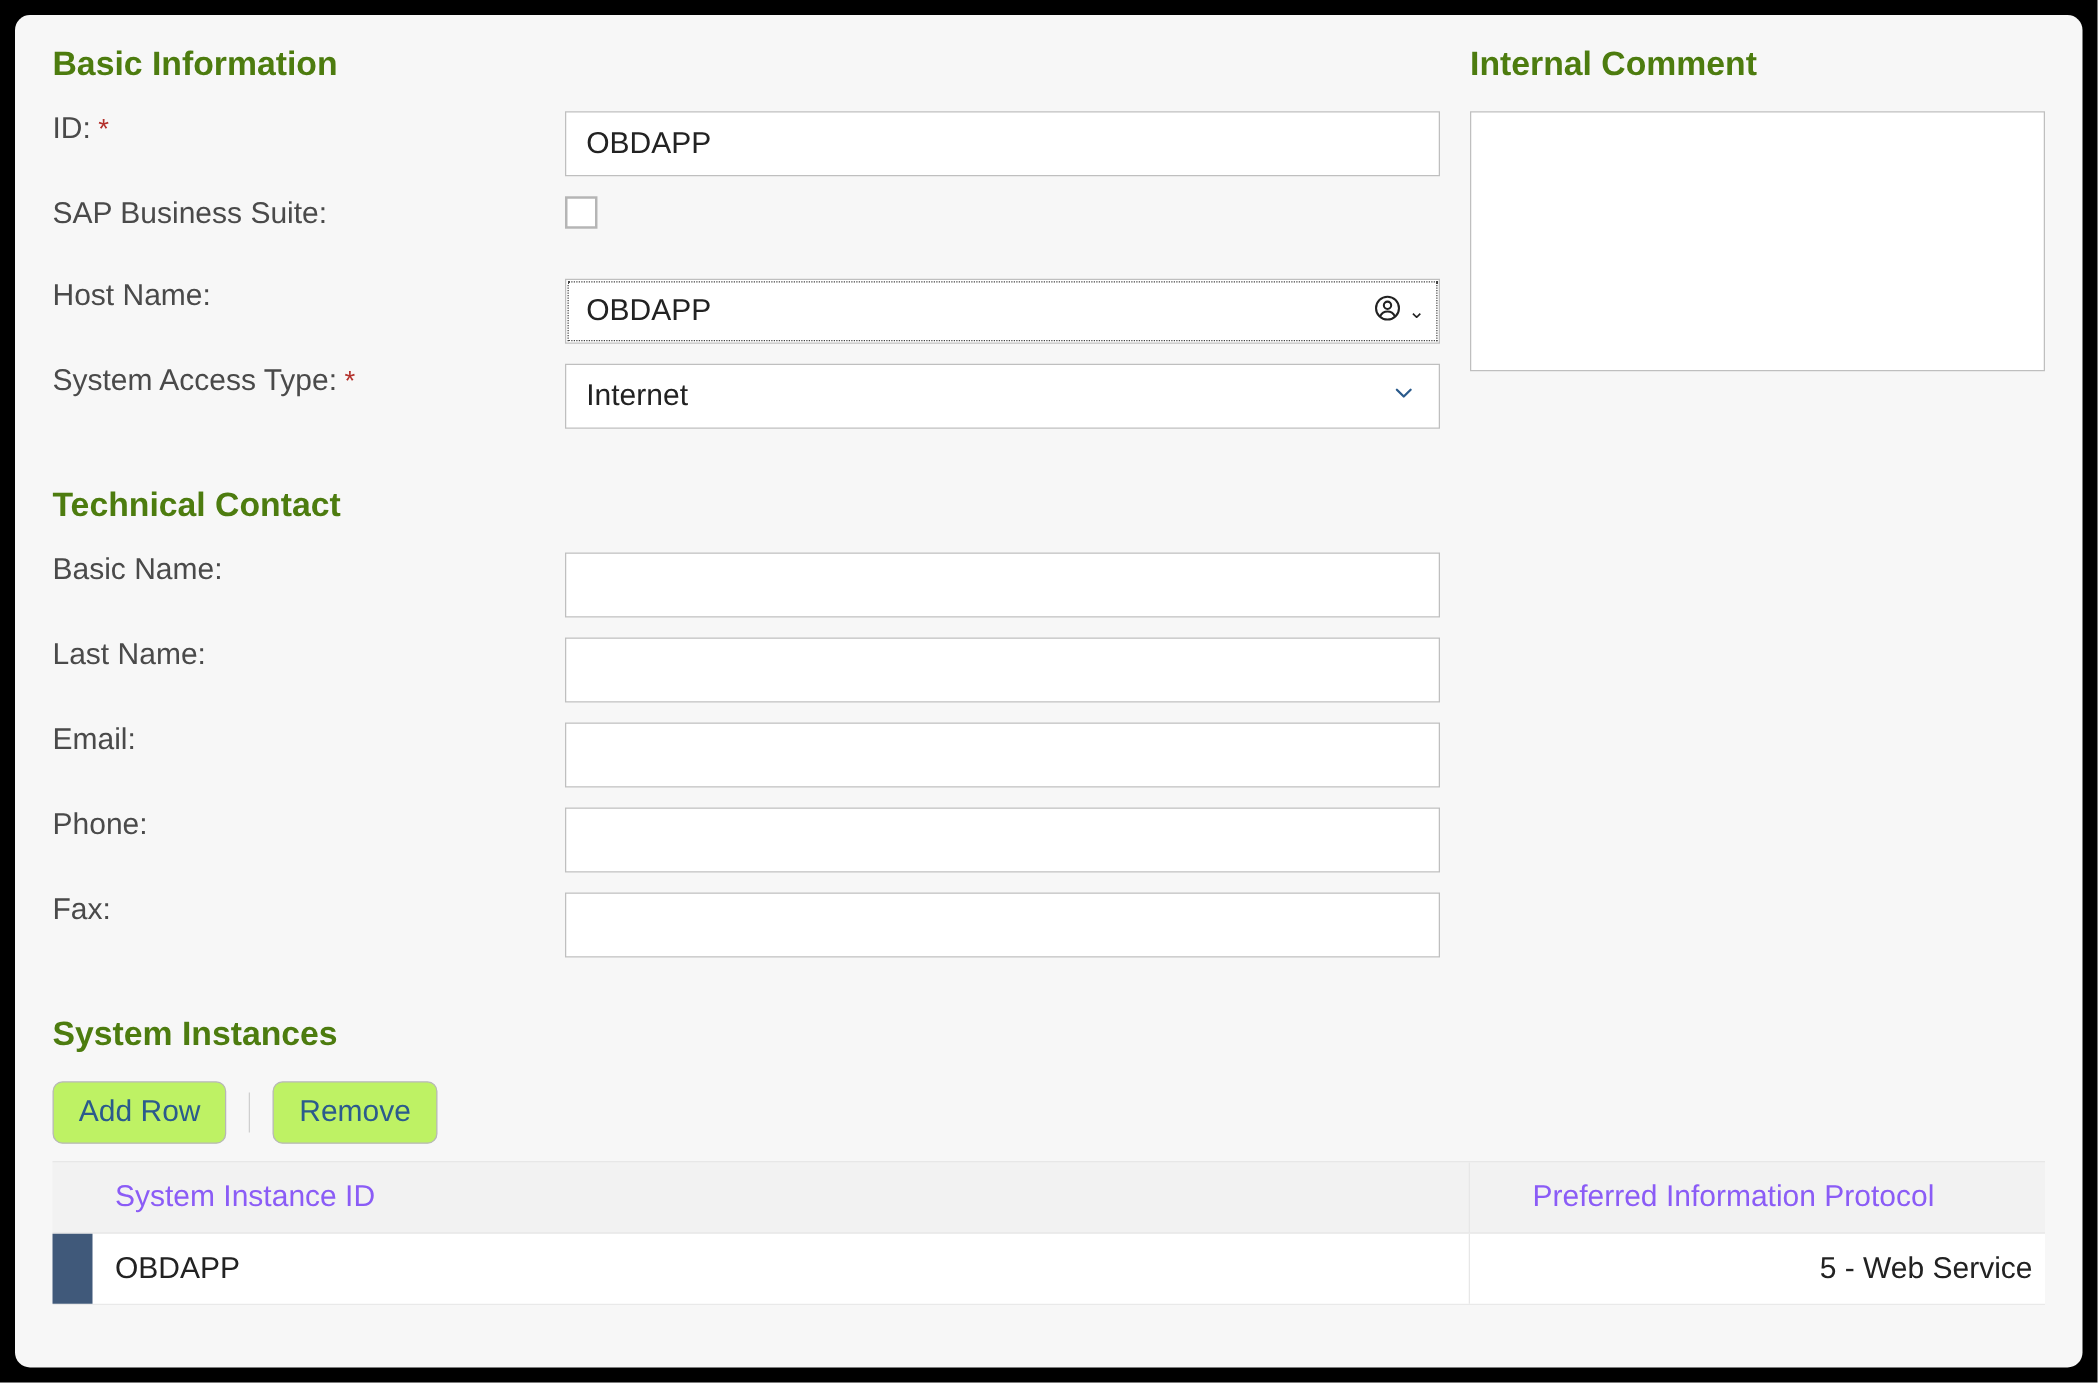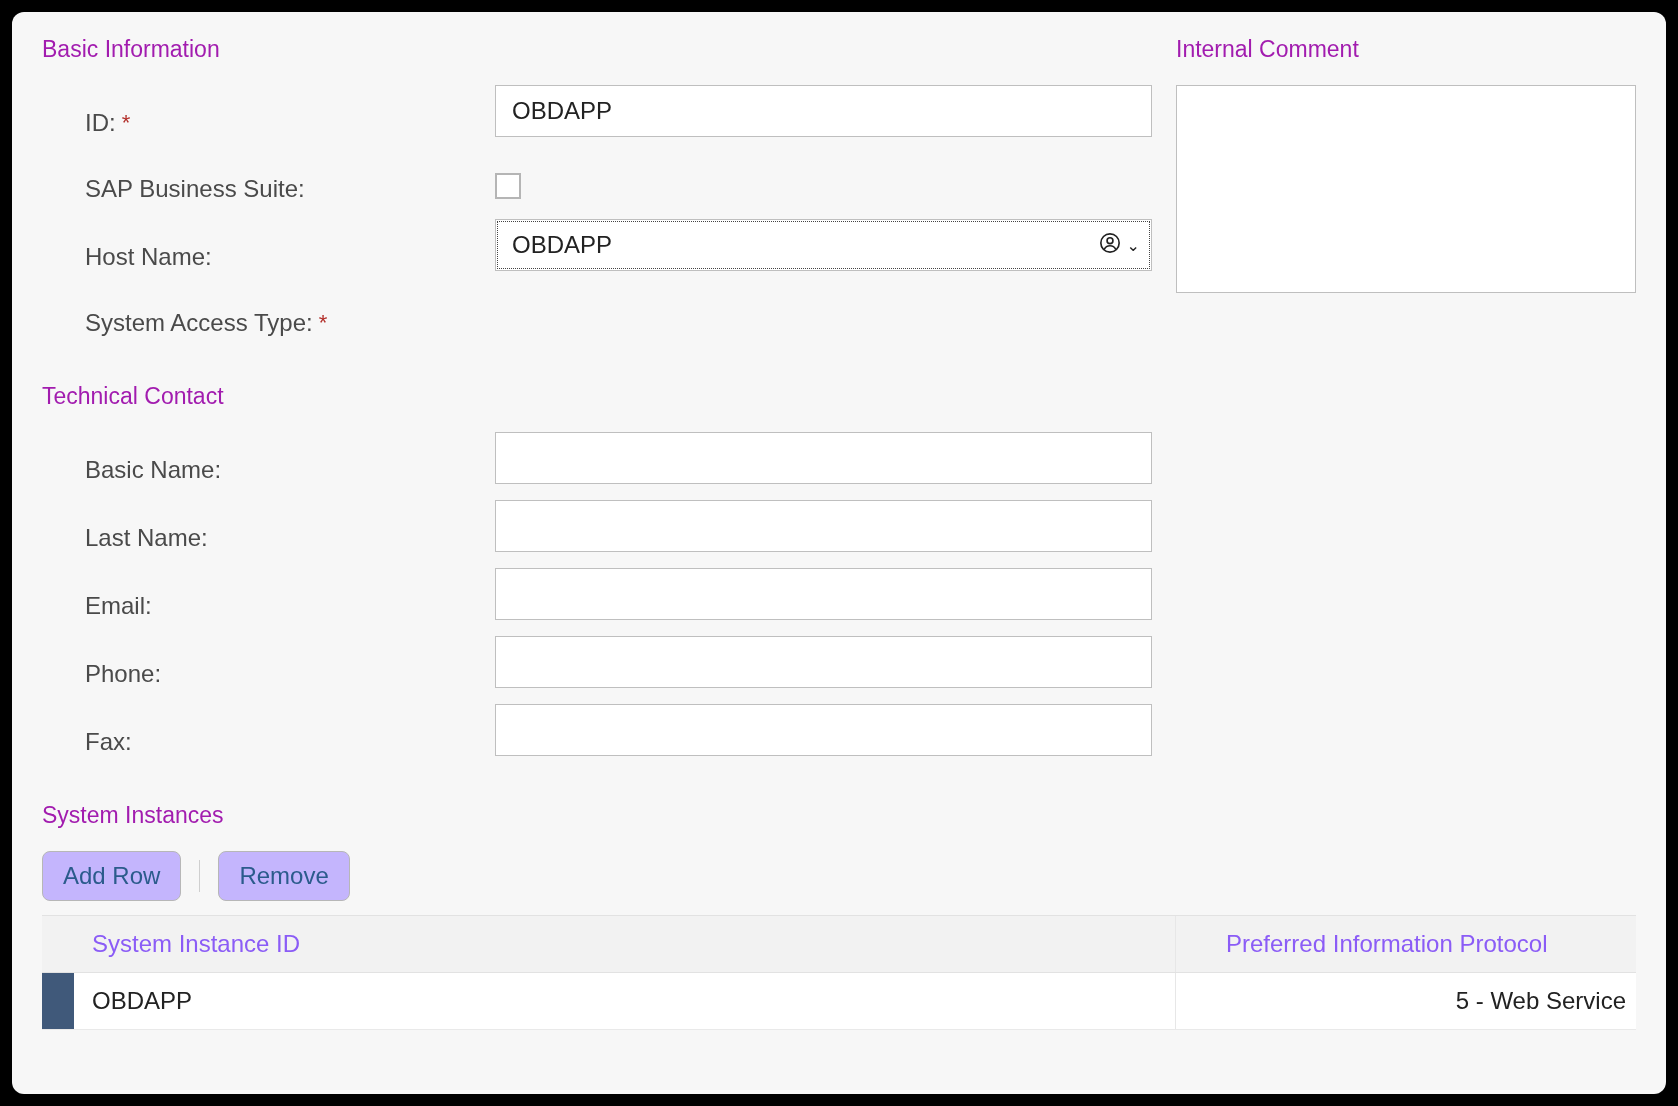--- a/index.html
+++ b/index.html
@@ -18,31 +18,30 @@
       padding: 24px 30px 0 30px;
       overflow: hidden;
     }
     .columns {
       display: flex;
       gap: 24px;
     }
     .left-col { flex: 1; }
     .right-col { width: 460px; }
     .section-title {
-      font-size: 23px;
-      color: #a21caf;
-      font-weight: 400;
+      font-size: 27px;
+      color: #4d7c0f;
+      font-weight: 700;
       margin-bottom: 22px;
     }
     .form-row {
       display: flex;
-      align-items: flex-end;
+      align-items: flex-start;
       margin-bottom: 16px;
       min-height: 50px;
-      margin-left: 43px;
     }
     .label-cell {
       width: 410px;
       font-size: 24px;
       color: #4a4a4a;
       display: flex;
       align-items: center;
       gap: 6px;
     }
     .req { color: #b3302b; font-size: 22px; line-height: 1; }
@@ -106,21 +105,21 @@
     .spacer-sec { height: 30px; }
     .toolbar {
       display: flex;
       align-items: center;
       gap: 18px;
       margin-bottom: 14px;
     }
     .btn {
       border: 1px solid #b7b7b7;
       border-radius: 8px;
-      background: #c4b5fd;
+      background: #bef264;
       font-size: 24px;
       color: #2b5b8c;
       padding: 10px 20px;
       cursor: pointer;
       font-family: inherit;
     }
     .tb-sep {
       width: 1px; height: 32px; background: #cfcfcf;
     }
     .table {
@@ -198,20 +197,30 @@
             </div>
           </div>
         </div>
       </div>
 
       <div class="form-row">
         <div class="label-cell">
           <span>System Access Type:</span>
           <span class="req">*</span>
         </div>
+        <div class="field-cell">
+          <div class="select-wrap">
+            <input type="text" readonly="" value="Internet" style="">
+            <span class="select-chev">
+              <svg viewBox="0 0 24 24" fill="none" stroke="#2b5b8c" stroke-width="2" stroke-linecap="round" stroke-linejoin="round">
+                <polyline points="6 9 12 15 18 9"></polyline>
+              </svg>
+            </span>
+          </div>
+        </div>
       </div>
 
       <div class="spacer-sec"></div>
 
       <div class="section-title">Technical Contact</div>
 
       <div class="form-row">
         <div class="label-cell">Basic Name:</div>
         <div class="field-cell">
           <input type="text" value="" style="">

